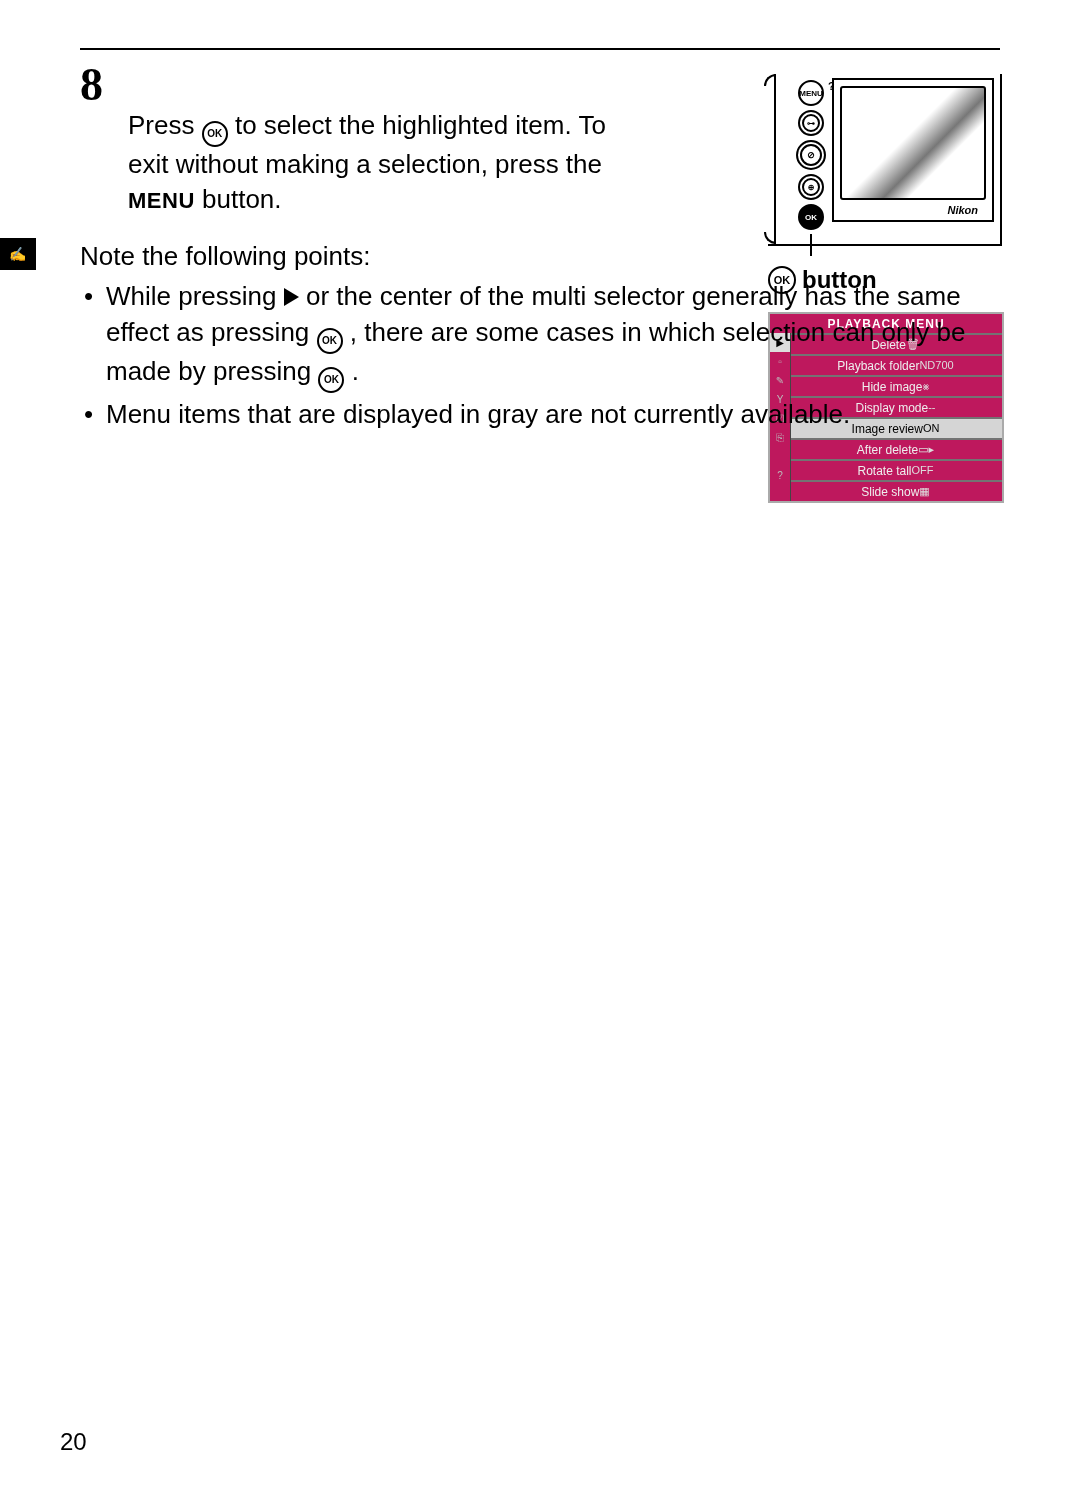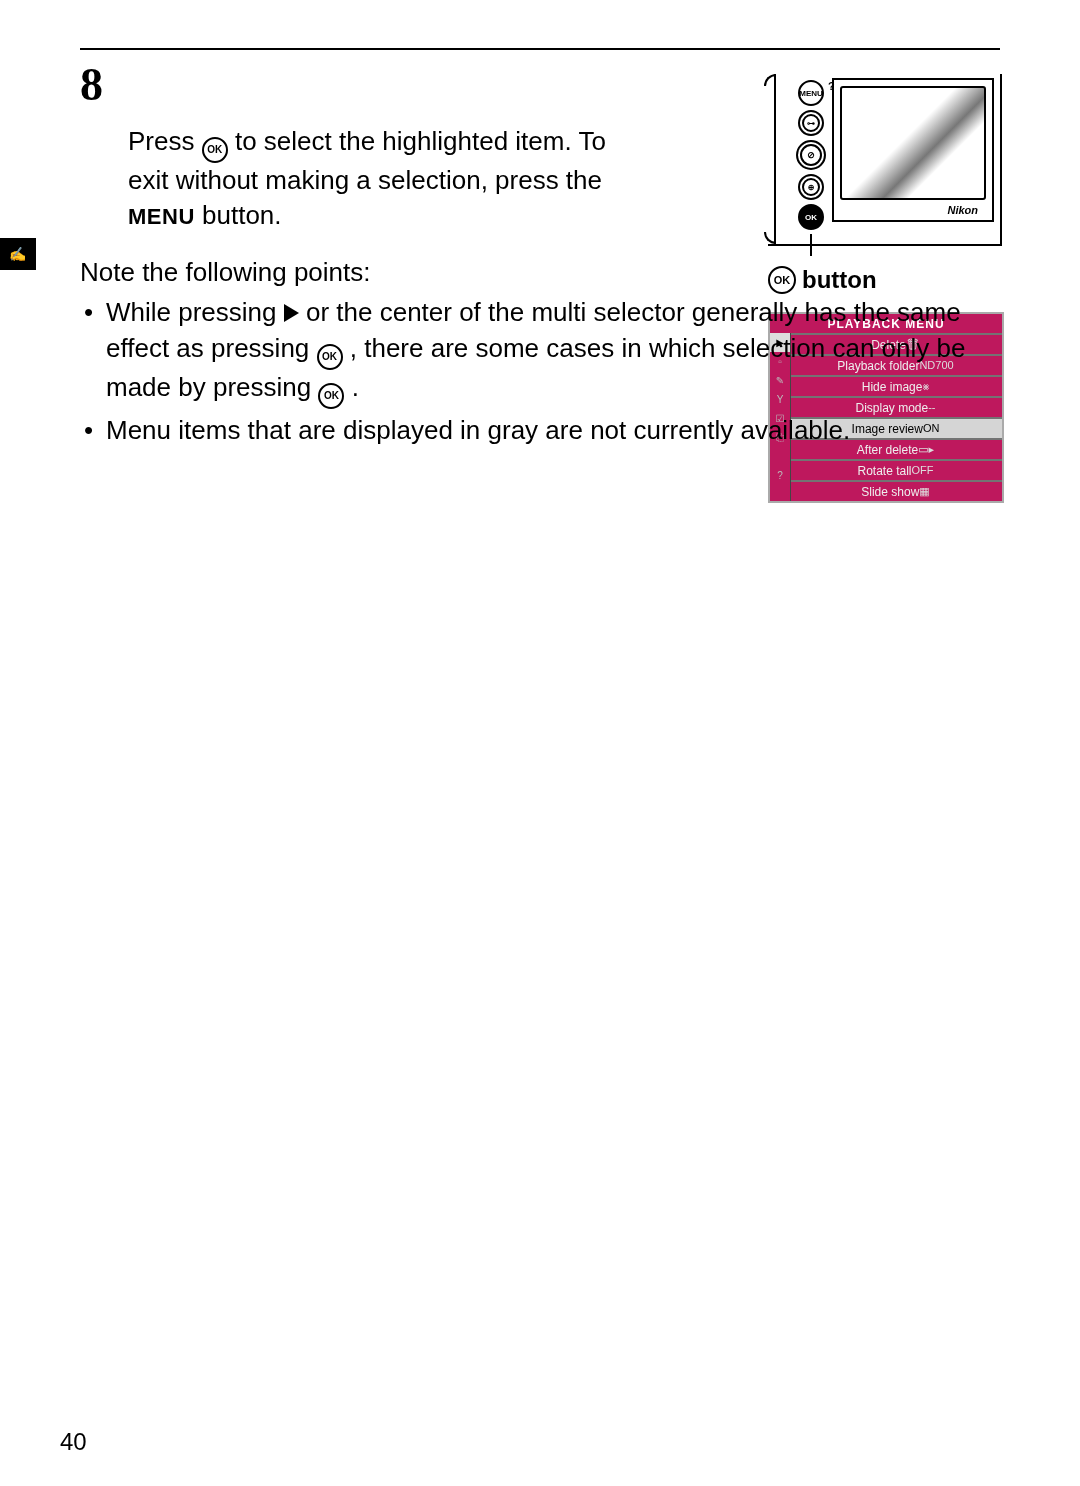--- a/index.html
+++ b/index.html
@@ -1,21 +1,21 @@
 <!DOCTYPE html>
 <html><head>
 <meta charset="utf-8">
 <style>
   html,body{margin:0;padding:0;background:#fff;font-family:Arial,Helvetica,sans-serif;color:#000}
   .page{width:1080px;height:1486px;position:relative;box-sizing:border-box;padding:48px 80px 40px 80px}
   .rule{border-top:2px solid #000;margin:0 0 10px 0}
   .step-row{display:flex;align-items:flex-start;gap:12px}
   .step-num{font-size:46px;font-weight:700;line-height:1;margin-top:2px;font-family:Georgia,"Times New Roman",serif}
   .step-title{font-size:32px;font-weight:700;margin-top:8px}
-  .step-indent{margin-left:48px;margin-top:16px;font-size:26px;line-height:1.35;max-width:500px}
+  .step-indent{margin-left:48px;font-size:26px;line-height:1.35;max-width:500px}
   .side-tab{position:absolute;left:0;top:238px;width:36px;height:32px;background:#000;display:flex;align-items:center;justify-content:center}
   .side-tab-icon{font-size:14px;color:#fff}
   .right-col{position:absolute;right:80px;top:74px;width:232px}
   .cam-diagram{width:232px;height:170px;position:relative;border-right:2px solid #000;border-bottom:2px solid #000}
   .cam-bracket{position:absolute;left:6px;top:0;bottom:0;width:8px;border-left:2px solid #000}
   .cam-bracket::before{content:"";position:absolute;left:-12px;top:0;width:10px;height:10px;border-top:2px solid #000;border-left:2px solid #000;border-radius:12px 0 0 0}
   .cam-bracket::after{content:"";position:absolute;left:-12px;bottom:0;width:10px;height:10px;border-bottom:2px solid #000;border-left:2px solid #000;border-radius:0 0 0 12px}
   .cam-inner{position:absolute;left:18px;right:0;top:0;bottom:0}
   .btn-stack{position:absolute;left:10px;top:6px;display:flex;flex-direction:column;gap:4px;align-items:center}
   .rnd{width:26px;height:26px;border:2px solid #000;border-radius:50%;display:flex;align-items:center;justify-content:center;font-size:9px;font-weight:bold}
@@ -159,14 +159,14 @@
         <span> or the center of the multi selector generally has the same effect as pressing </span>
         <span class="ok-inline">OK</span>
         <span>, there are some cases in which selection can only be made by pressing </span>
         <span class="ok-inline">OK</span>
         <span>.</span>
       </li>
       <li>Menu items that are displayed in gray are not currently available.</li>
     </ul>
   </div>
 
-  <div class="pgnum">40</div>
+  <div class="pgnum">20</div>
 </div>
 
 </body></html>

